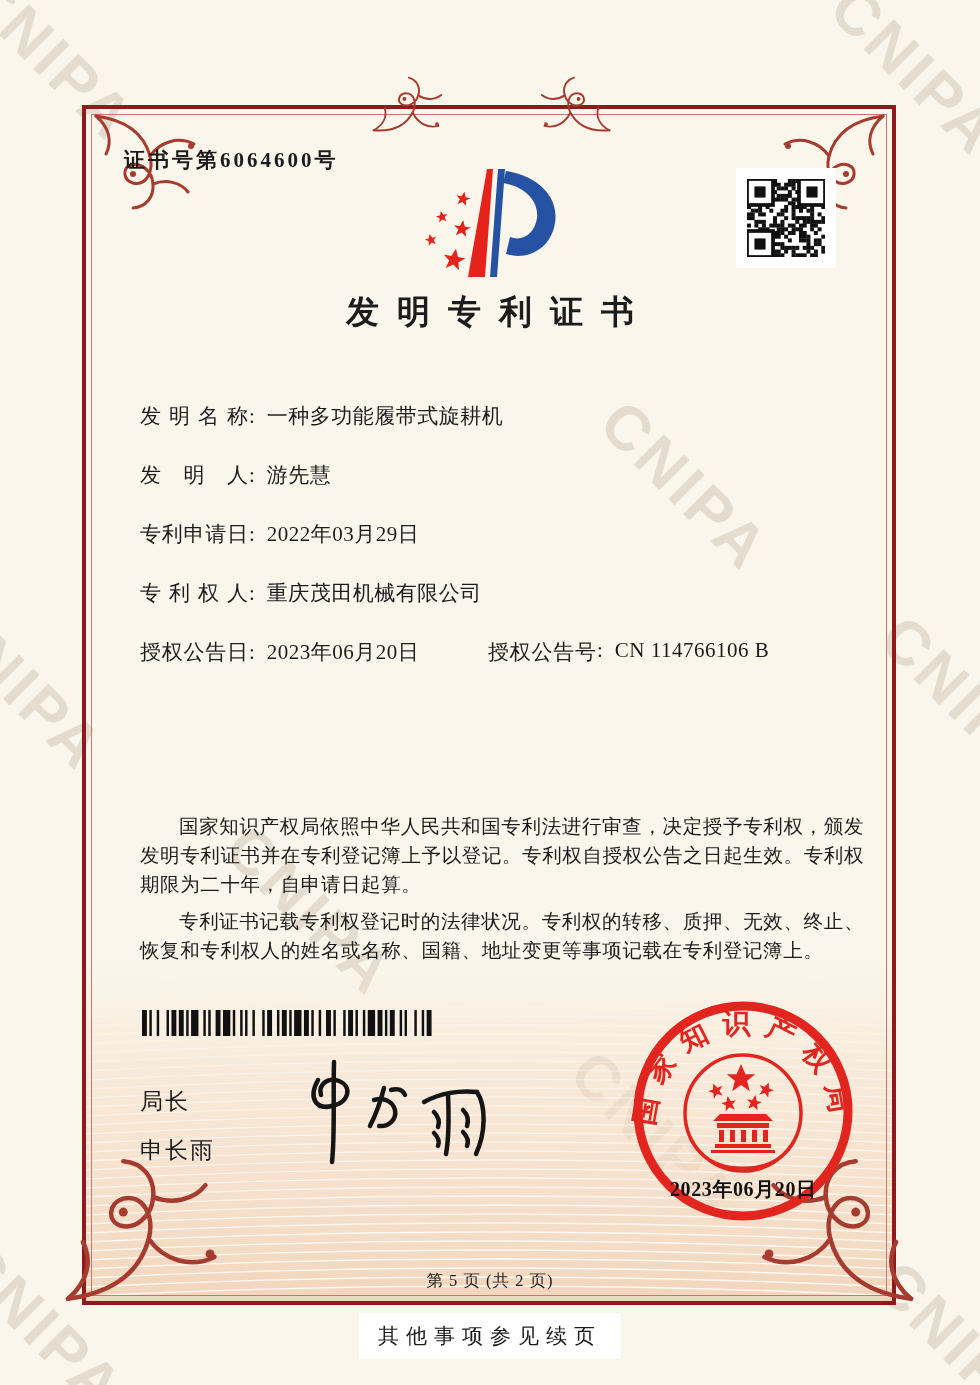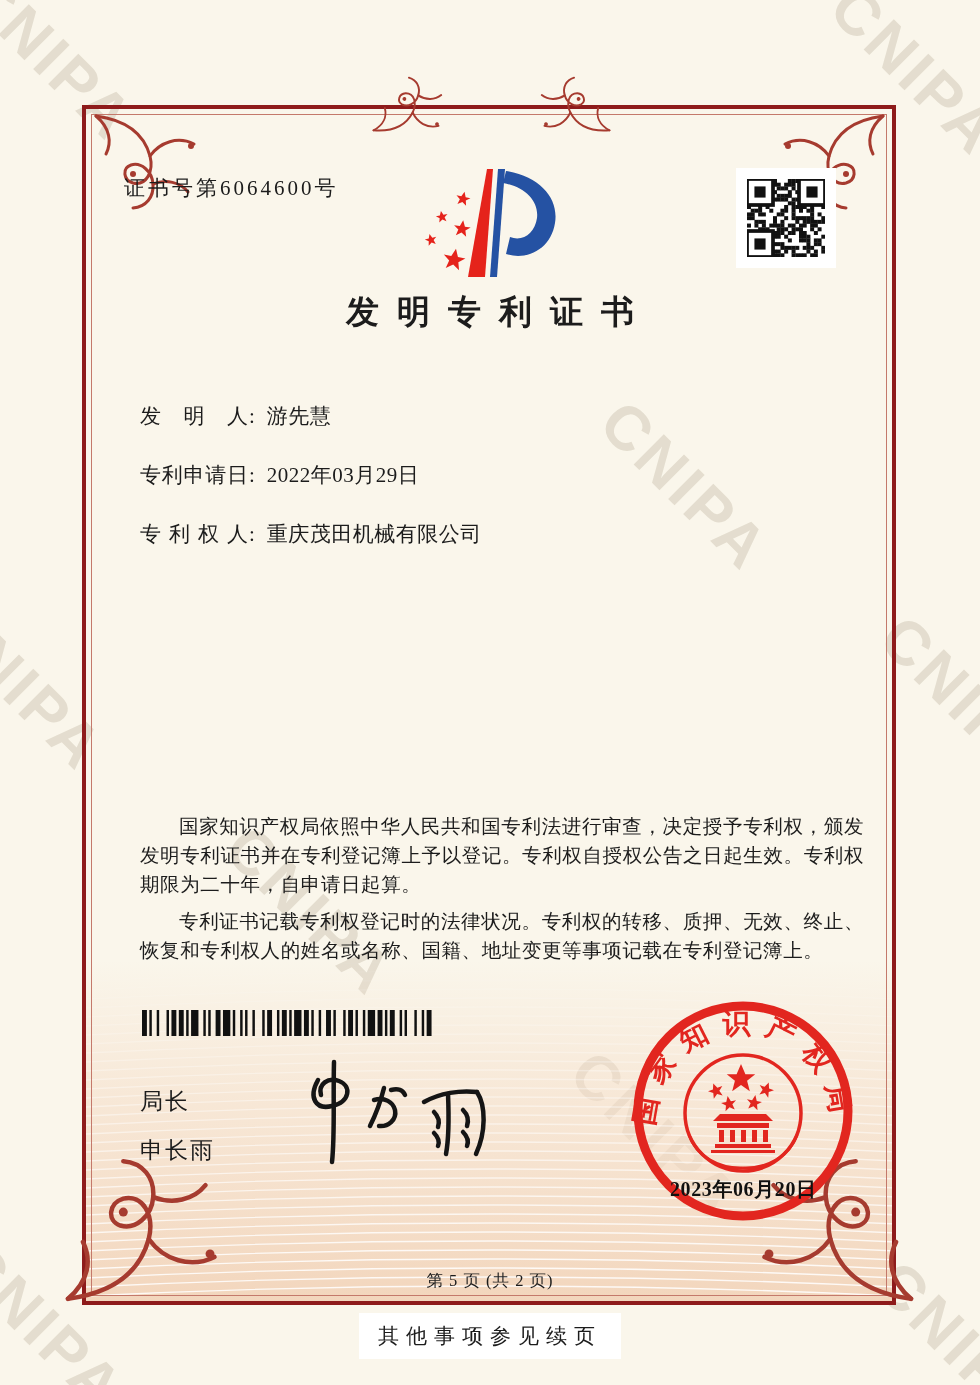--- a/index.html
+++ b/index.html
@@ -24,21 +24,21 @@
   .frame{
     position:absolute;left:82px;top:105px;width:814px;height:1200px;
     border:4px solid #8e1b1b;z-index:3;pointer-events:none;box-sizing:border-box;
   }
   .frame:after{
     content:"";position:absolute;left:5px;top:5px;right:5px;bottom:5px;
     border:1.5px solid #c4796b;
   }
   .orn{position:absolute;z-index:4;pointer-events:none;}
   
-  .cert-no{position:absolute;left:124px;top:174px;font-size:21px;letter-spacing:3px;z-index:5;}
+  .cert-no{position:absolute;left:124px;top:146px;font-size:21px;letter-spacing:3px;z-index:5;font-weight:bold;}
   .logo{position:absolute;left:413px;top:163px;z-index:5;}
   .qrbox{position:absolute;left:736px;top:168px;width:100px;height:100px;background:#ffffff;z-index:5;}
   .qrbox svg{position:absolute;left:11px;top:11px;}
   .title{
     position:absolute;left:0;top:290px;width:100%;text-align:center;
     font-size:33px;font-weight:bold;letter-spacing:18px;text-indent:18px;z-index:5;
   }
   .fields{position:absolute;left:140px;top:402px;width:730px;z-index:5;font-size:21px;}
   .frow{position:relative;height:30px;margin-bottom:29px;white-space:nowrap;}
   .flabel{display:inline-block;width:108px;text-align:justify;text-align-last:justify;vertical-align:top;}
@@ -345,27 +345,36 @@
           <rect x="0" y="52" width="26" height="26" fill="none" stroke="#111111" stroke-width="3.7142857142857144"></rect>
           <rect x="7.428571428571429" y="59.42857142857143" width="11.142857142857142" height="11.142857142857142" fill="#111111"></rect>
         </g>
       </svg>
   </div>
 
   <div class="title">发明专利证书</div>
 
   <div class="fields">
     <div class="frow">
+      <span class="flabel">发明名称</span><span class="fcolon">:</span><span class="fvalue">一种多功能履带式旋耕机</span>
+    </div>
+    <div class="frow">
       <span class="flabel">发明人</span><span class="fcolon">:</span><span class="fvalue">游先慧</span>
     </div>
     <div class="frow">
       <span class="flabel">专利申请日</span><span class="fcolon">:</span><span class="fvalue">2022年03月29日</span>
     </div>
     <div class="frow">
       <span class="flabel">专利权人</span><span class="fcolon">:</span><span class="fvalue">重庆茂田机械有限公司</span>
+    </div>
+    <div class="frow">
+      <span class="flabel">授权公告日</span><span class="fcolon">:</span><span class="fvalue">2023年06月20日</span>
+      <span class="fsecond">
+        <span class="flabel">授权公告号</span><span class="fcolon">:</span><span class="fvalue">CN 114766106 B</span>
+      </span>
     </div>
   </div>
 
   <div class="paras">
     <p>国家知识产权局依照中华人民共和国专利法进行审查，决定授予专利权，颁发发明专利证书并在专利登记簿上予以登记。专利权自授权公告之日起生效。专利权期限为二十年，自申请日起算。</p>
     <p>专利证书记载专利权登记时的法律状况。专利权的转移、质押、无效、终止、恢复和专利权人的姓名或名称、国籍、地址变更等事项记载在专利登记簿上。</p>
   </div>
 
   <svg id="barcode" class="barcode" width="292" height="26">
       <rect x="0.00" y="0" width="4.91" height="26" fill="#111111"></rect>

